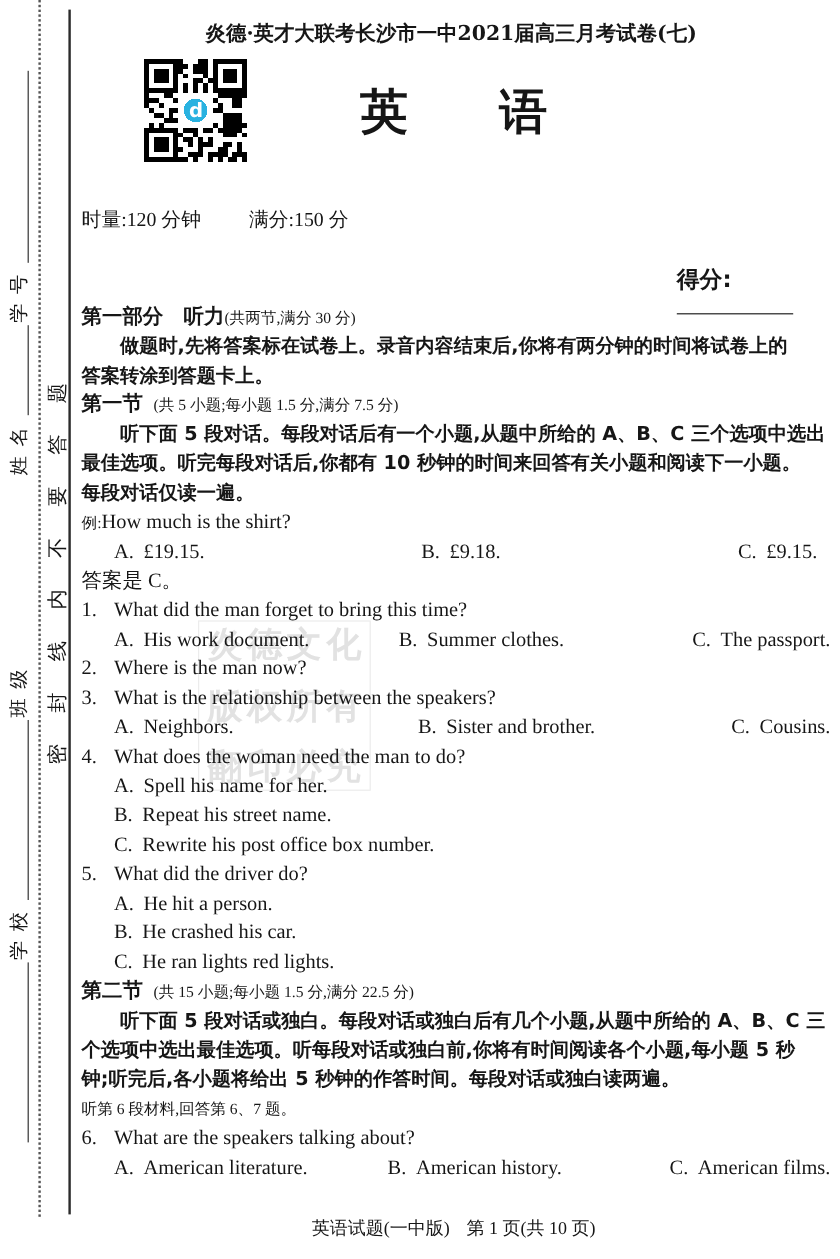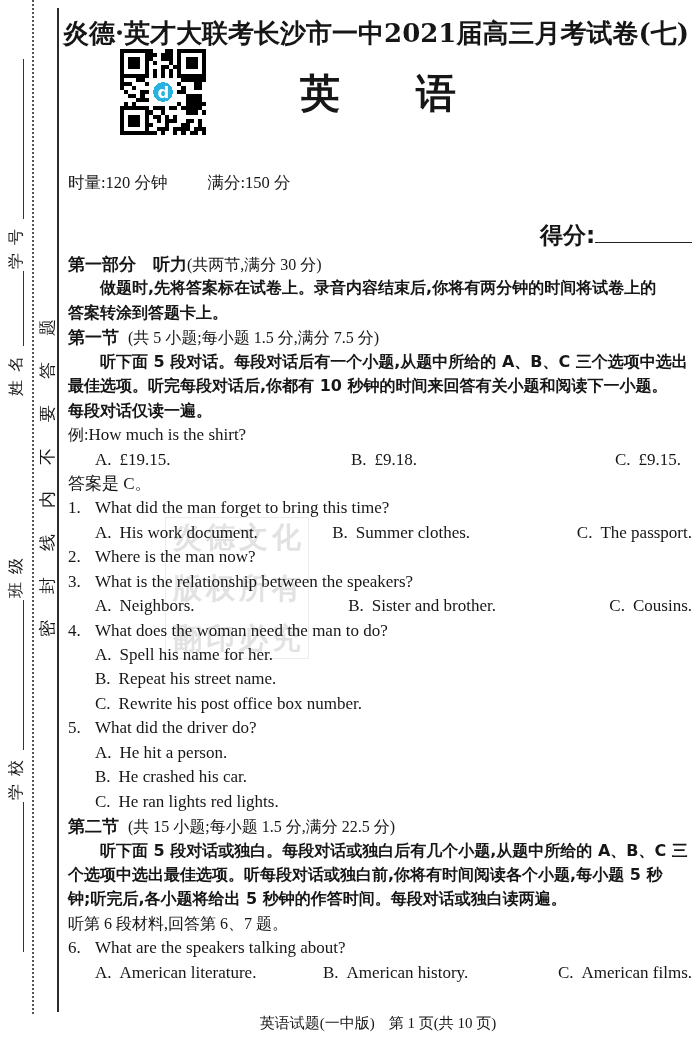--- a/index.html
+++ b/index.html
@@ -14,45 +14,45 @@
           font-size:16px;white-space:nowrap;}
   .flabel{letter-spacing:8px;margin:0 2px;}
   .blank{border-bottom:1.5px solid #333;height:10px;align-self:flex-end;margin-bottom:3px;}
   .b1{width:150px}.b2{width:150px}.b3{width:75px}.b4{width:160px}
   .spacer{width:150px;height:2px;}
   .seal{width:350px;height:20px;left:-129px;top:455px;text-align:center;
         font-size:17px;letter-spacing:26px;white-space:nowrap;}
 
   
   .title{position:absolute;left:56px;width:640px;top:16px;text-align:center;
-         font-family:"DejaVu Serif",serif;font-weight:700;font-size:26px;white-space:nowrap;}
+         font-family:"DejaVu Serif",serif;font-weight:700;font-size:17px;white-space:nowrap;}
   .qr{position:absolute;left:120px;top:49px;width:86px;height:86px;}
   .subject-row{position:absolute;left:68px;width:620px;top:66px;text-align:center;}
   .subject{font-family:"DejaVu Sans","Liberation Sans",sans-serif;font-weight:700;
            font-size:40px;letter-spacing:76px;margin-right:-76px;}
   .meta{position:absolute;left:68px;width:620px;top:172px;display:flex;justify-content:flex-start;
         gap:40px;font-size:16.5px;}
-  .score{position:absolute;left:540px;top:220px;font-size:23px;}
+  .score{position:absolute;left:564px;top:220px;font-size:19px;}
   .score .lbl{font-family:"DejaVu Sans","Liberation Sans",sans-serif;font-weight:700;}
   .score-line{display:inline-block;width:97px;height:14px;border-bottom:1.5px solid #222;}
 
   
   .watermark{position:absolute;left:165px;top:517px;width:142px;height:130px;
              border:1px solid #ececec;display:flex;flex-direction:column;
              justify-content:space-between;align-items:center;padding:5px 0;
              color:#e2e2e2;font-family:"DejaVu Sans",sans-serif;font-weight:700;
              font-size:29px;letter-spacing:4px;z-index:0;}
   .watermark span{margin-right:-4px;line-height:1;white-space:nowrap;}
 
   
   .content{position:absolute;left:68px;top:252px;width:624px;z-index:1;}
   .row{height:24.45px;line-height:24.45px;white-space:nowrap;font-size:17px;}
   .hei{font-family:"DejaVu Sans","Liberation Sans",sans-serif;font-weight:700;font-size:16px;}
   span.hb{font-family:"DejaVu Sans","Liberation Sans",sans-serif;font-weight:700;font-size:17px;}
-  .kai{font-family:"Liberation Serif",serif;font-weight:400;font-size:16px;}
+  .kai{font-family:"Liberation Serif",serif;font-weight:400;font-size:13px;}
   .ind{text-indent:32px;}
   .sp{margin-left:9px;}
   .qn{display:inline-block;width:27px;}
   .opts{display:flex;padding-left:27px;gap:46px;}
   .c1{display:block;width:210px;}
   .c2{display:block;width:218px;}
   .c3{display:block;}
   .ol{margin-right:8px;}
   .stk{padding-left:27px;}
 

